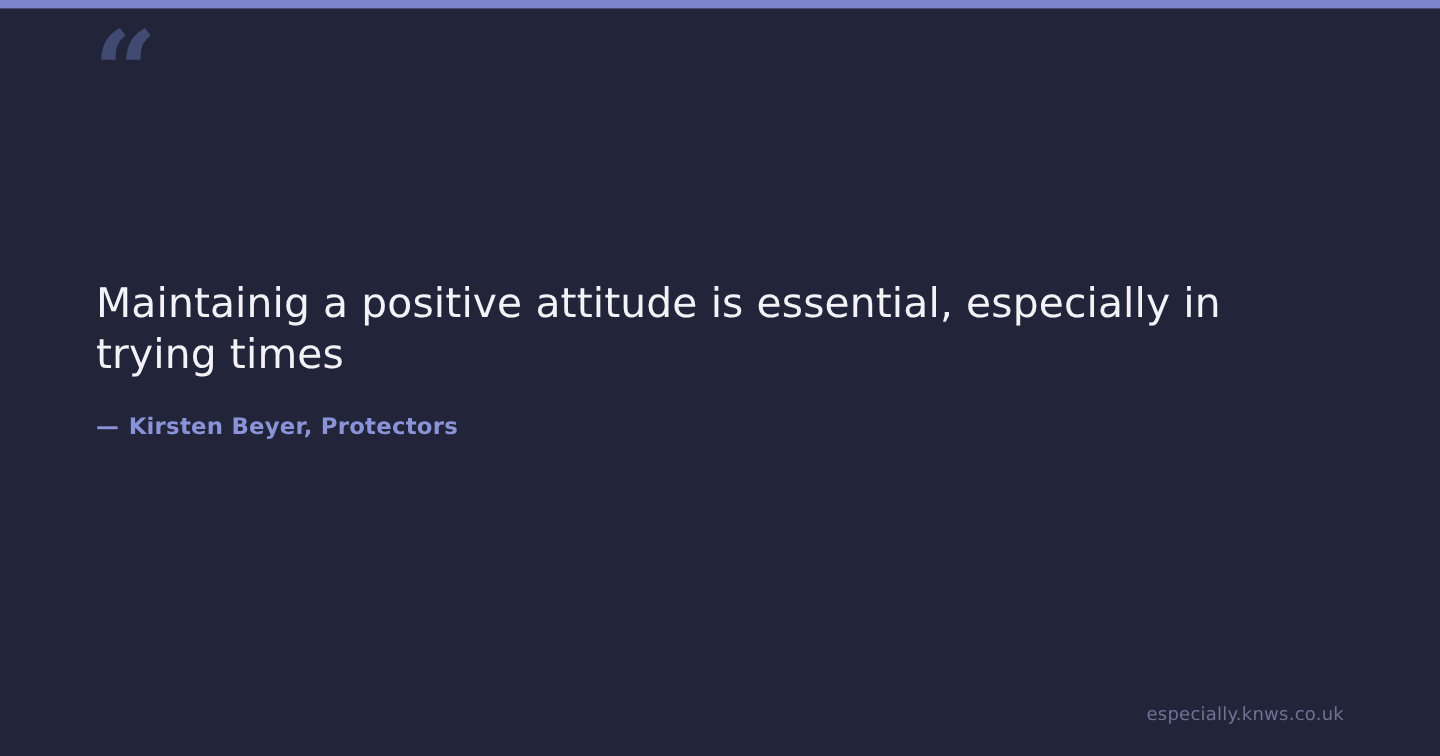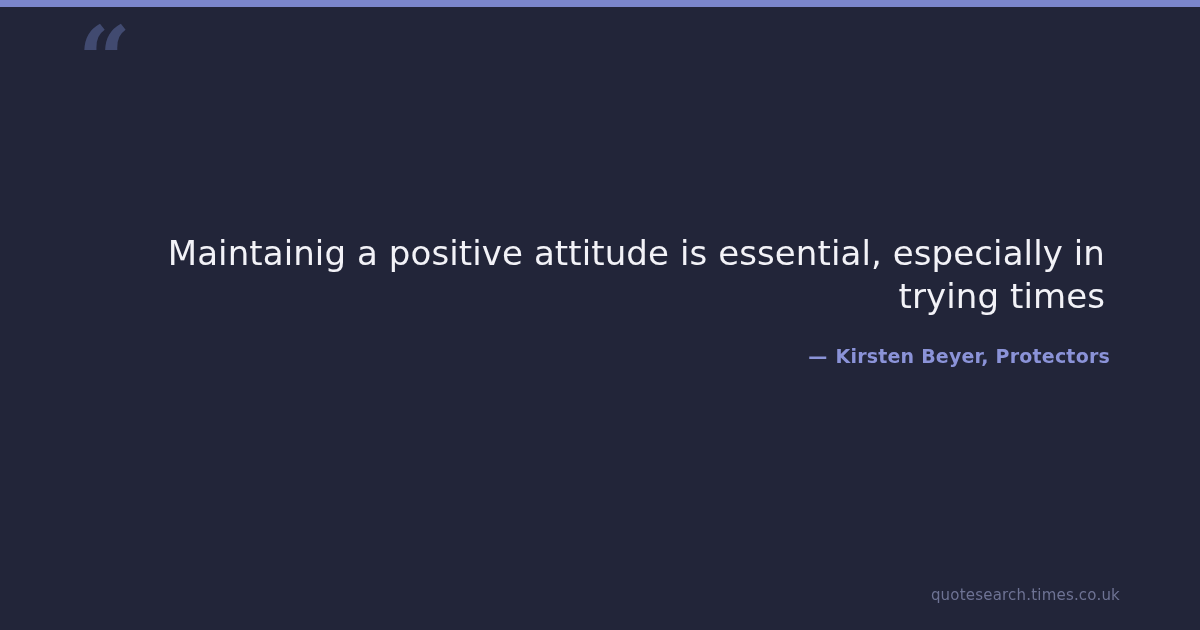--- a/index.html
+++ b/index.html
@@ -38,21 +38,20 @@
     line-height: 1;
     color: #414a70;
     letter-spacing: -2px;
     user-select: none;
   }
   .content {
     position: absolute;
     left: 80px;
     top: 232px;
     width: 1030px;
-    text-align: right;
   }
   .quote-text {
     font-family: "DejaVu Sans", sans-serif;
     font-size: 34px;
     font-weight: 400;
     line-height: 1.26;
     color: #f2f2f7;
     letter-spacing: 0.1px;
     margin: 0;
     max-width: 1025px;
@@ -90,15 +89,15 @@
   <div class="quote-mark">“</div>
 
   <div class="content">
     <p class="quote-text">Maintainig a positive attitude is essential, especially in trying times</p>
 
     <div class="attribution">
       <span class="dash">—</span><span>Kirsten Beyer, Protectors</span>
     </div>
   </div>
 
-  <div class="footer">quotesearch.times.co.uk</div>
+  <div class="footer">especially.knws.co.uk</div>
 
 </div>
 
 </body></html>

